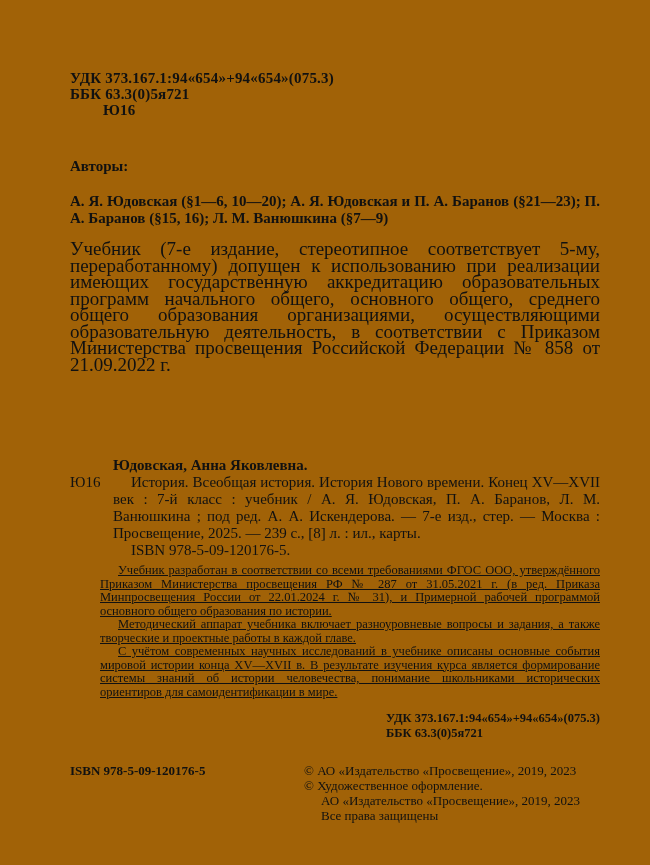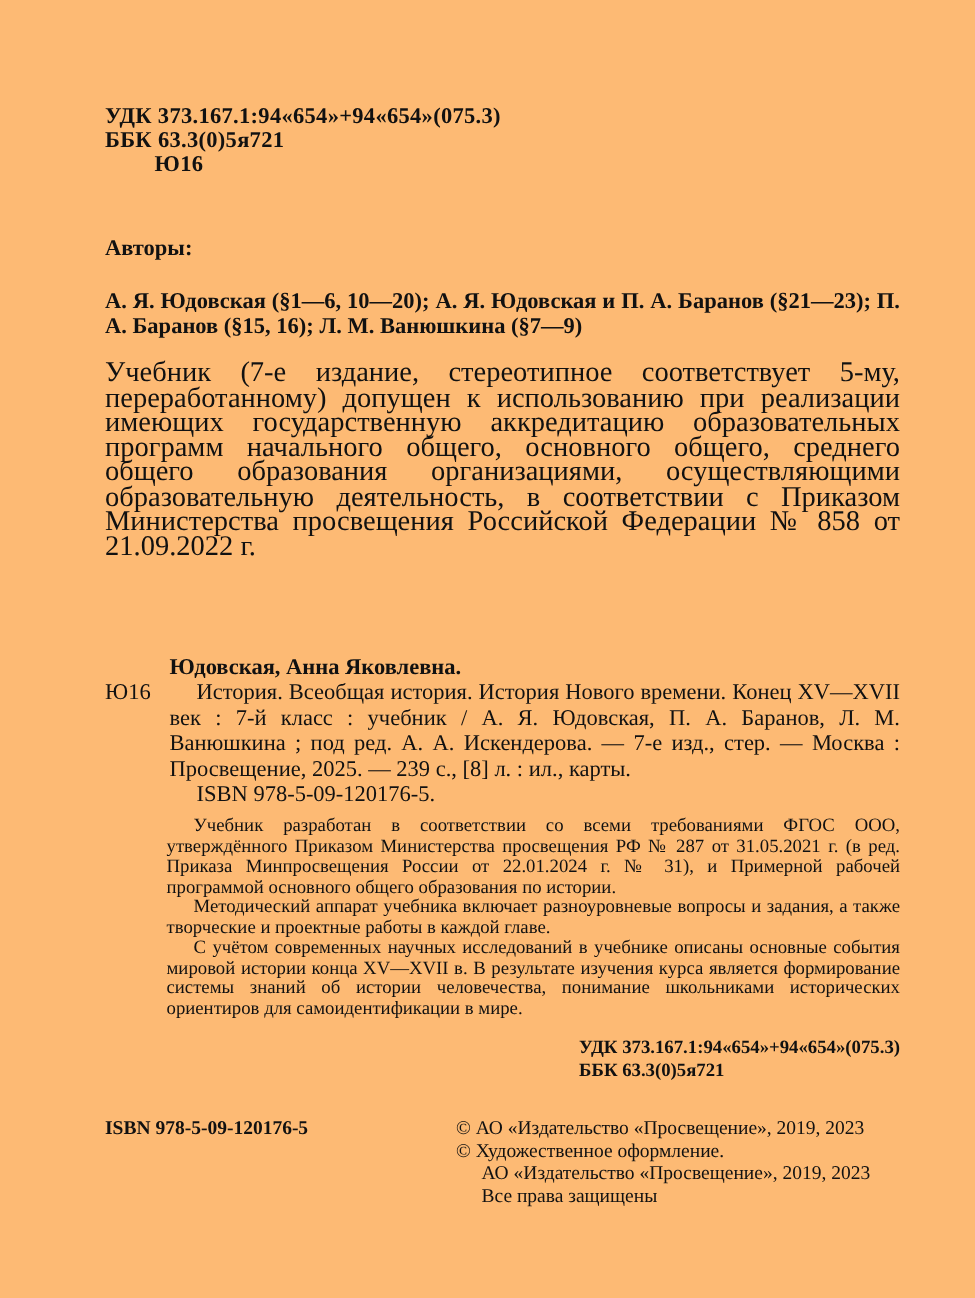--- a/index.html
+++ b/index.html
@@ -4,21 +4,21 @@
 <style>
   html, body {
     margin: 0;
     padding: 0;
     background: #ffffff;
   }
   .page {
     position: relative;
     width: 650px;
     height: 865px;
-    background: #fdba74;
+    background: #a16207;
     color: #111111;
     font-family: "Liberation Serif", "DejaVu Serif", serif;
     box-sizing: border-box;
     padding: 70px 50px 30px 70px;
     overflow: hidden;
   }
   .content {
     width: 530px;
   }
 
@@ -47,21 +47,21 @@
   
   .approval {
     margin-top: 14px;
     font-size: 19px;
     line-height: 16.5px;
     text-align: justify;
   }
 
   
   .biblio-block {
-    margin-top: 64px;
+    margin-top: 84px;
     margin-left: 43px;
     font-size: 15px;
     line-height: 17px;
   }
   .biblio-name {
     font-weight: bold;
   }
   .biblio-entry {
     position: relative;
     text-align: justify;
@@ -73,23 +73,24 @@
     top: 0;
     text-indent: 0;
   }
   .biblio-isbn {
     text-indent: 18px;
   }
 
   
   .annotation {
     margin-top: 5px;
-    margin-left: 41px;
+    margin-left: 30px;
     font-size: 12.5px;
     line-height: 13.5px;
+    text-decoration: underline;
   }
   .annotation p {
     margin: 0;
     text-align: justify;
     text-indent: 18px;
   }
 
   
   .udk-bottom-wrap {
     margin-top: 12px;

